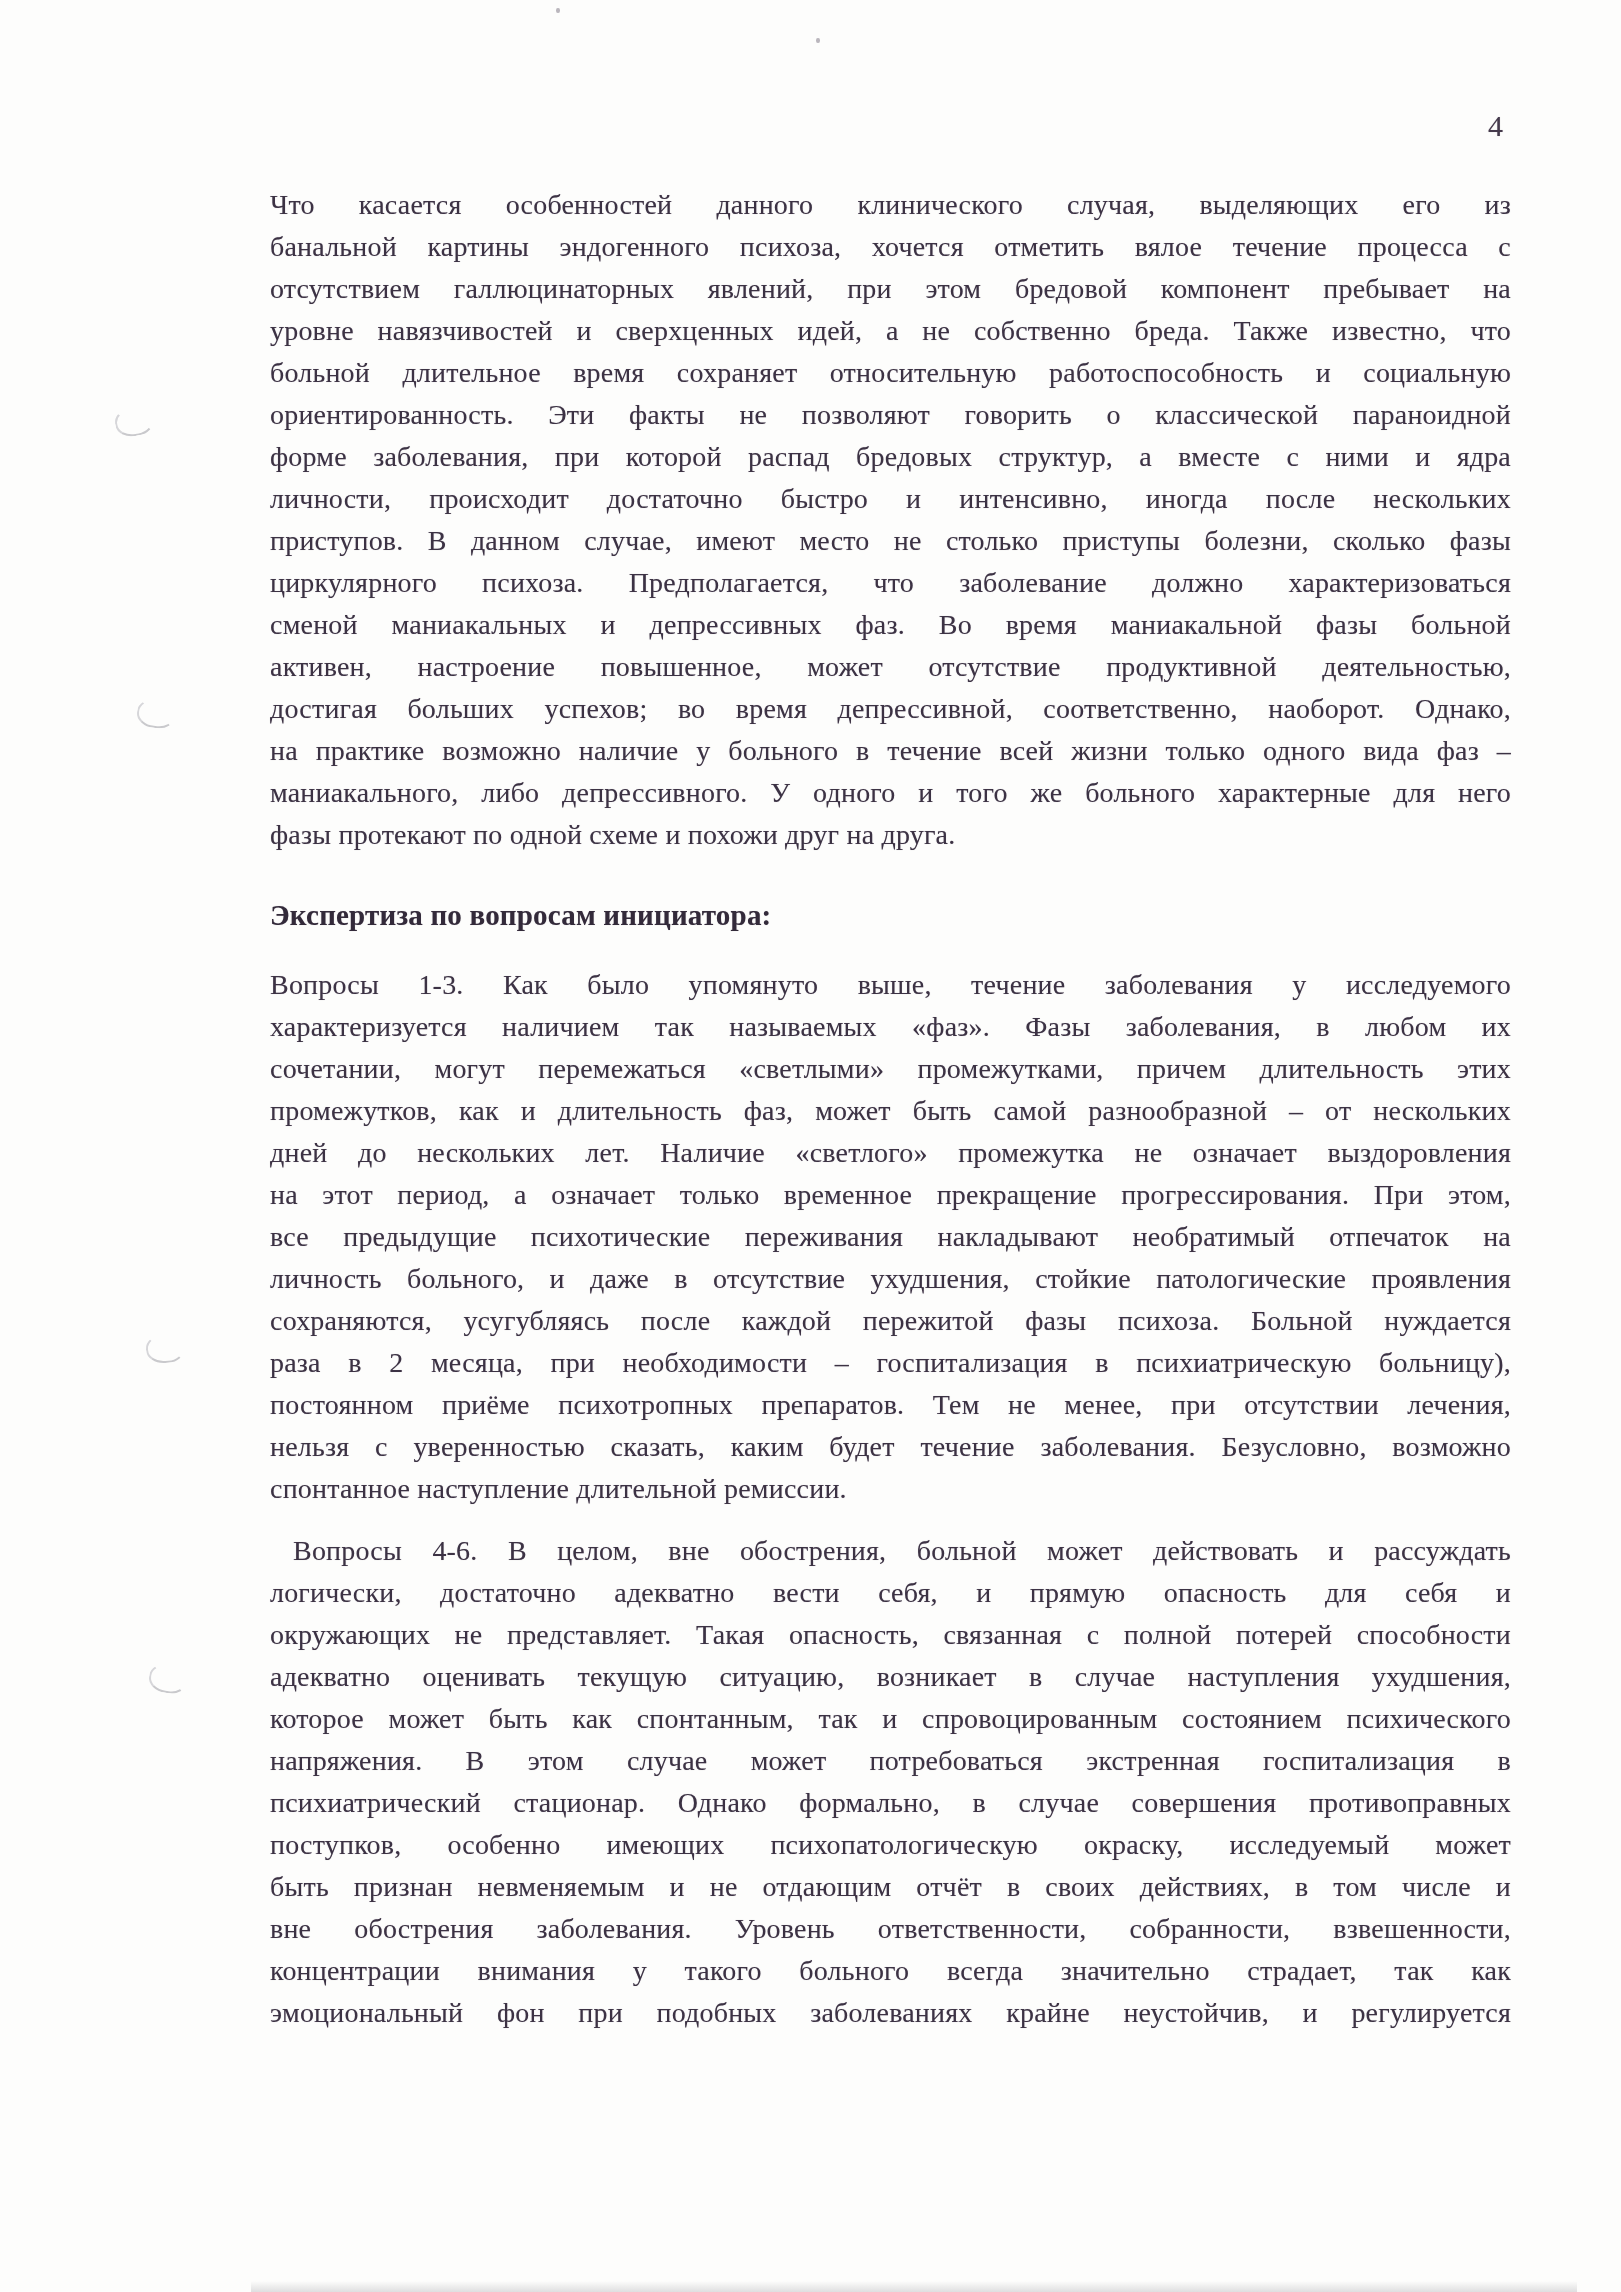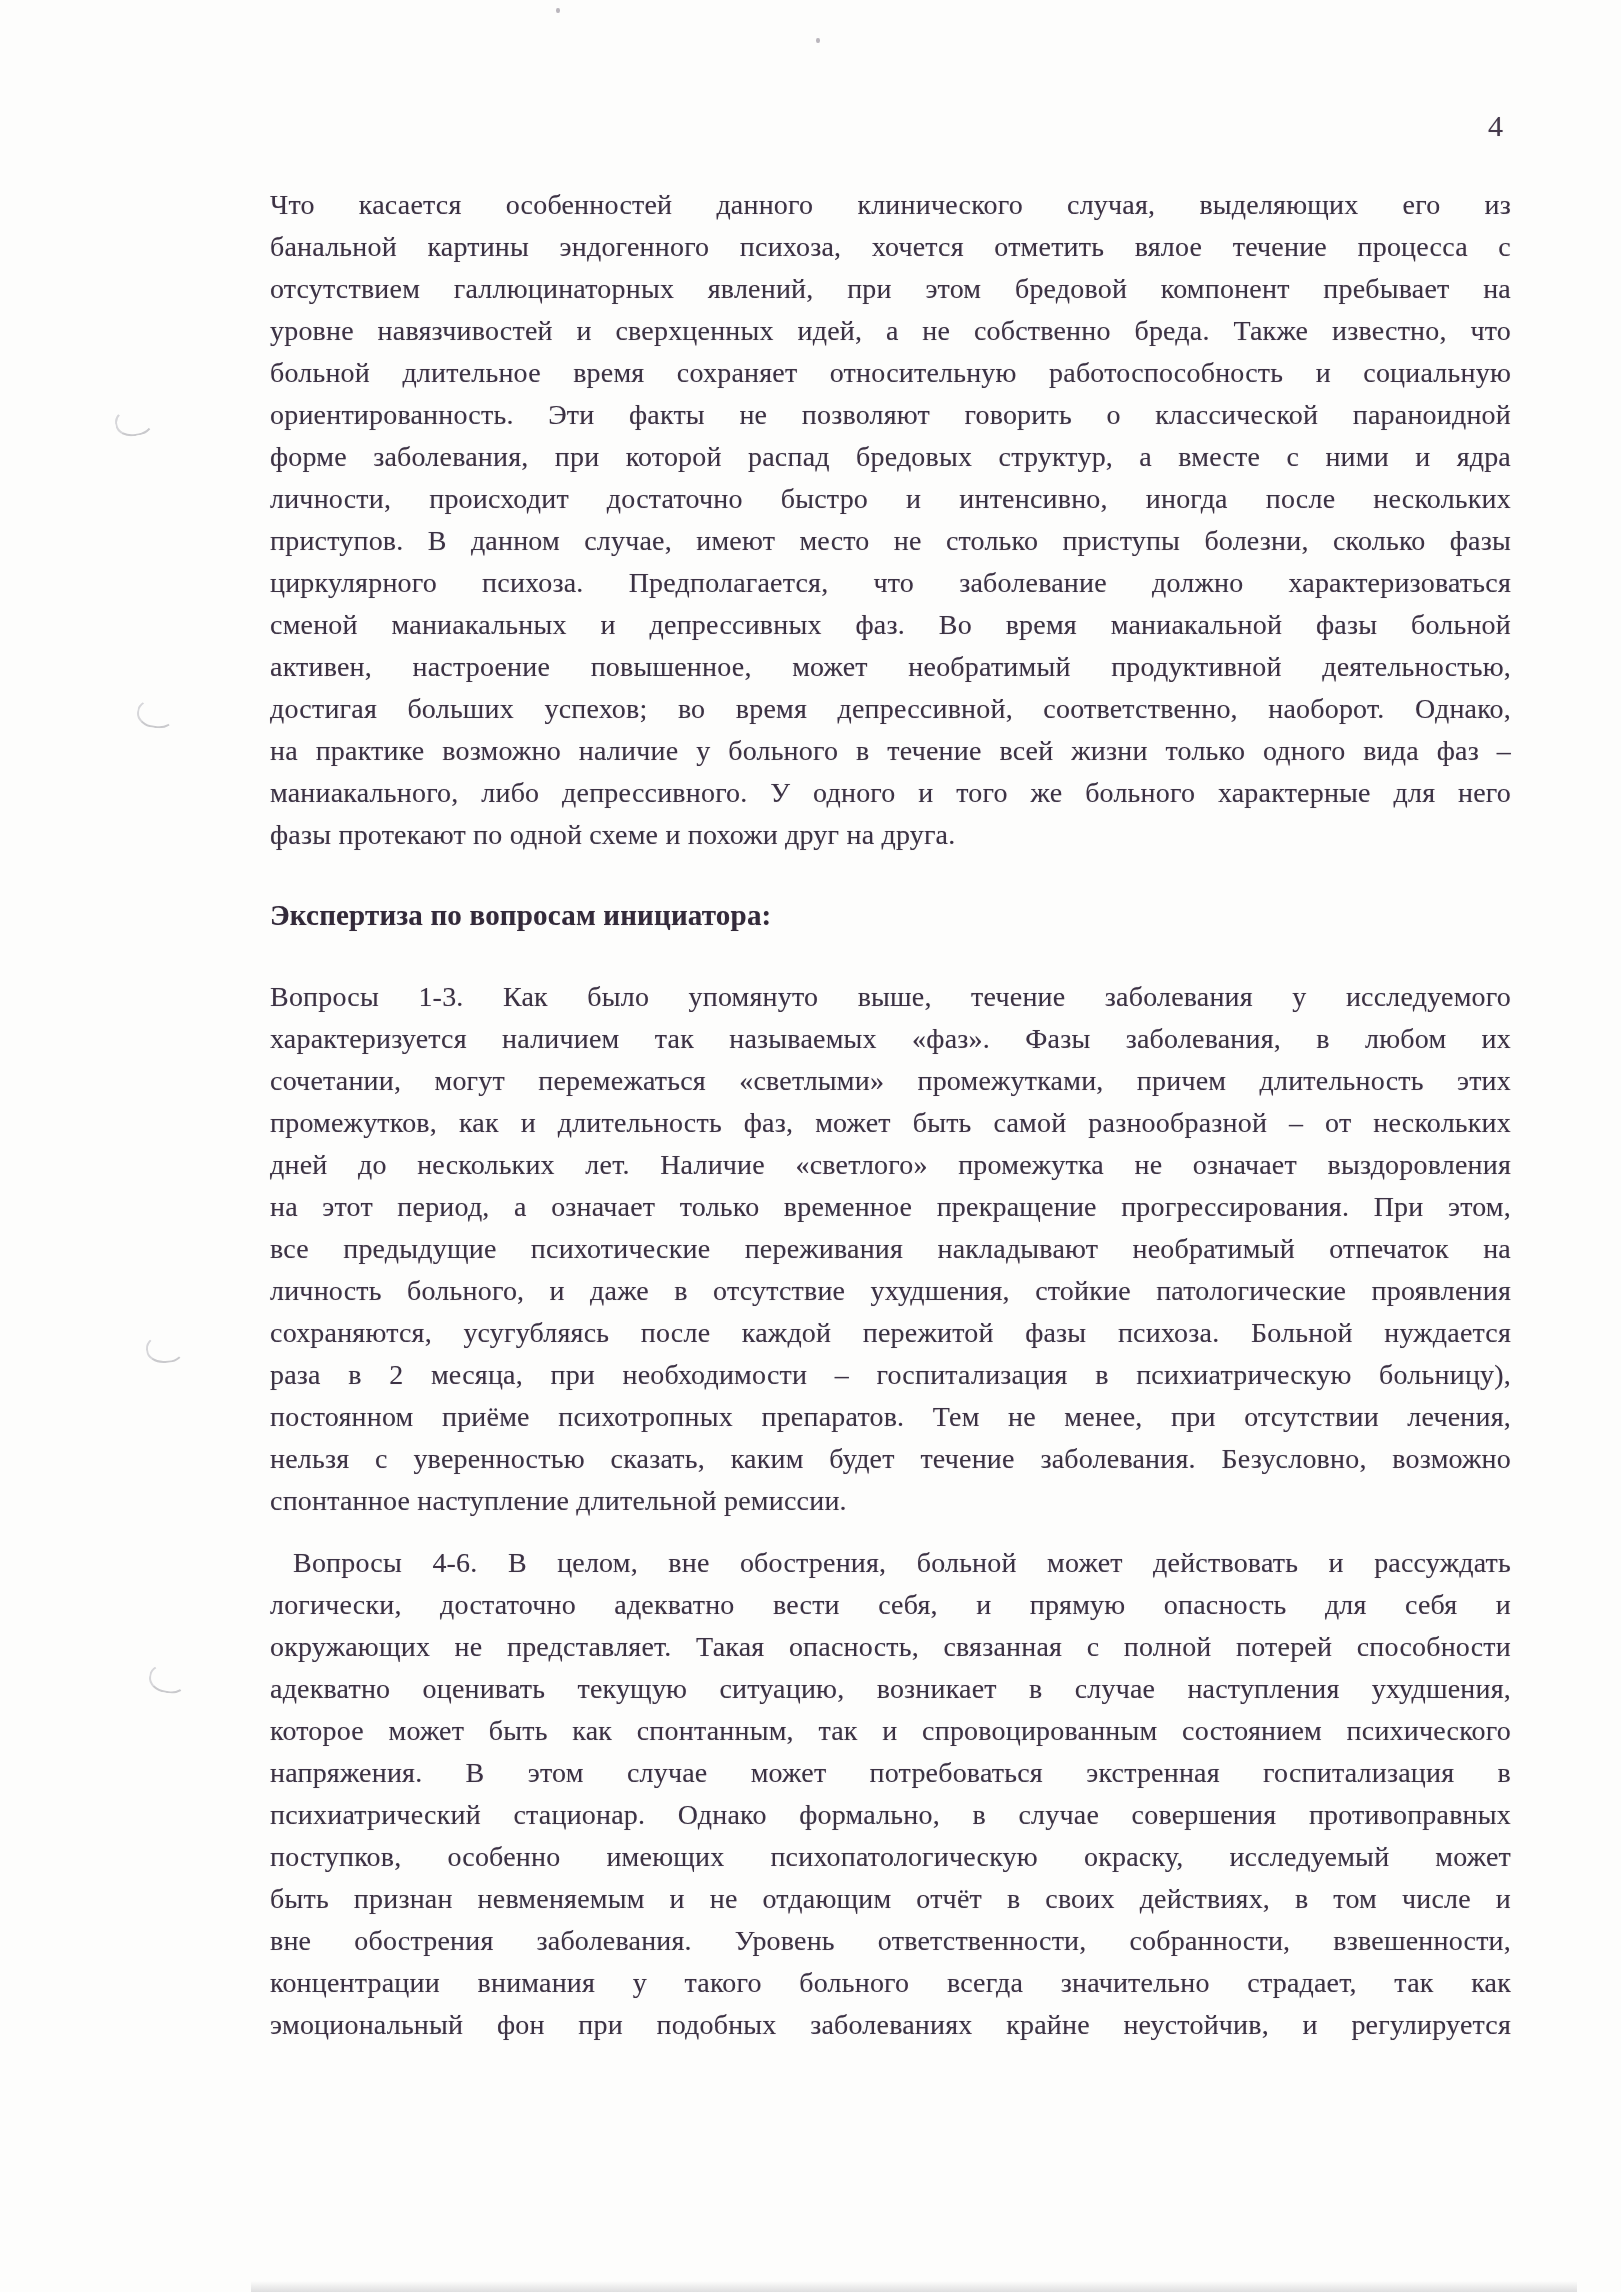--- a/index.html
+++ b/index.html
@@ -48,21 +48,21 @@
   .heading {
     margin: 38px 0 16px 0;
     font-size: 29px;
     font-weight: bold;
     color: #332a3a;
     height: 42px;
     line-height: 42px;
     text-align: left;
     text-align-last: left;
   }
-  .para-2 { margin-top: 40px; }
+  .para-2 { margin-top: 28px; }
   .para-3 { margin-top: 20px; }
 
   
   .scan-mark {
     position: absolute;
     width: 34px;
     height: 25px;
     border: 2.2px solid transparent;
     border-bottom-color: #b8b8bd;
     border-left-color: #cscscf;
@@ -116,21 +116,21 @@
       <div class="line">банальной картины эндогенного психоза, хочется отметить вялое течение процесса с</div>
       <div class="line">отсутствием галлюцинаторных явлений, при этом бредовой компонент пребывает на</div>
       <div class="line">уровне навязчивостей и сверхценных идей, а не собственно бреда. Также известно, что</div>
       <div class="line">больной длительное время сохраняет относительную работоспособность и социальную</div>
       <div class="line">ориентированность. Эти факты не позволяют говорить о классической параноидной</div>
       <div class="line">форме заболевания, при которой распад бредовых структур, а вместе с ними и ядра</div>
       <div class="line">личности, происходит достаточно быстро и интенсивно, иногда после нескольких</div>
       <div class="line">приступов. В данном случае, имеют место не столько приступы болезни, сколько фазы</div>
       <div class="line">циркулярного психоза. Предполагается, что заболевание должно характеризоваться</div>
       <div class="line">сменой маниакальных и депрессивных фаз. Во время маниакальной фазы больной</div>
-      <div class="line">активен, настроение повышенное, может необратимый продуктивной деятельностью,</div>
+      <div class="line">активен, настроение повышенное, может отсутствие продуктивной деятельностью,</div>
       <div class="line">достигая больших успехов; во время депрессивной, соответственно, наоборот. Однако,</div>
       <div class="line">на практике возможно наличие у больного в течение всей жизни только одного вида фаз –</div>
       <div class="line">маниакального, либо депрессивного. У одного и того же больного характерные для него</div>
       <div class="line para-end">фазы протекают по одной схеме и похожи друг на друга.</div>
     </div>
 
     <h2 class="heading">Экспертиза по вопросам инициатора:</h2>
 
     <div class="paragraph para-2">
       <div class="line">Вопросы 1-3. Как было упомянуто выше, течение заболевания у исследуемого</div>

